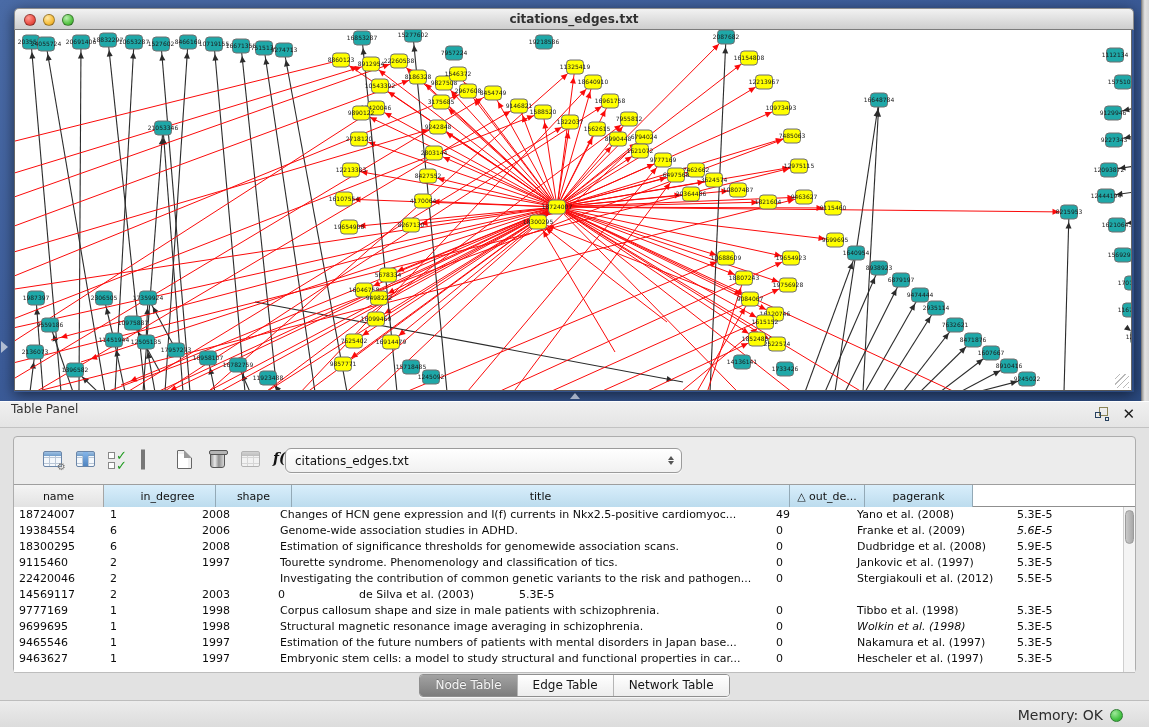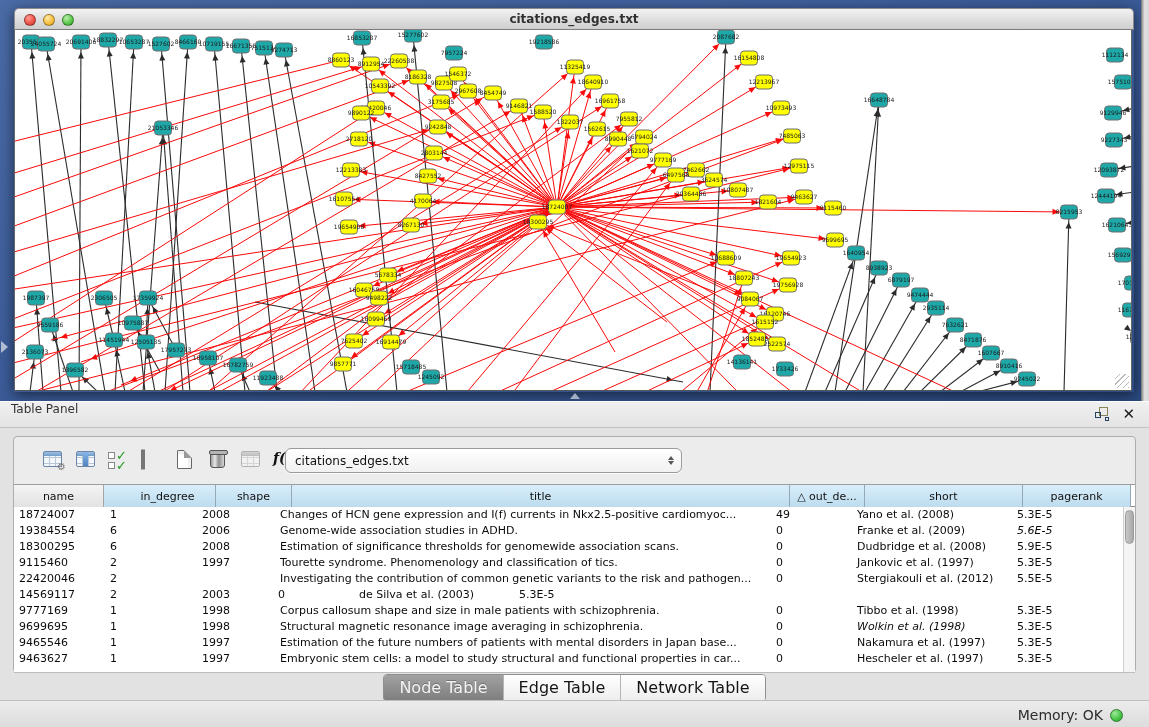--- a/index.html
+++ b/index.html
@@ -97,21 +97,21 @@
   .td.c0 { padding-left:5px; }
   .td.c3 { padding-left:8px; }
   .td.c5 { padding-left:12px; }
   .td.c6 { padding-left:14px; }
   .vscroll { position:absolute; right:0; top:22px; width:12px; height:166px; background:#f4f4f4; border-left:1px solid #cfcfcf; }
   .vthumb { position:absolute; left:1px; top:3px; width:9px; height:34px; background:linear-gradient(90deg,#c9c9c9,#a8a8a8); border-radius:5px; border:1px solid #9b9b9b; }
 
   
   .tabbar { position:absolute; left:0; top:246px; width:1149px; display:flex; justify-content:center; }
   .segctl { display:flex; border:1px solid #8f8f8f; border-radius:4px; overflow:hidden; background:#fff; box-shadow:0 1px 0 rgba(255,255,255,.7); }
-  .seg { font-size:16px; padding:3px 15px 4px; color:#151515; background:linear-gradient(#ffffff,#ededed); border-right:1px solid #b5b5b5; cursor:default; }
+  .seg { font-size:12px; padding:3px 15px 4px; color:#151515; background:linear-gradient(#ffffff,#ededed); border-right:1px solid #b5b5b5; cursor:default; }
   .seg:last-child { border-right:none; }
   .seg.active { background:linear-gradient(#a2a2a2,#7d7d7d); color:#f4f4f4; text-shadow:0 -1px 0 rgba(0,0,0,.25); }
 
   
   .statusbar { position:absolute; left:0; top:700px; width:1149px; height:27px;
     background:linear-gradient(#ececec,#dcdcdc); border-top:1px solid #bdbdbd; }
   .memory { position:absolute; right:26px; top:6px; display:flex; align-items:center; gap:7px; }
   .memory-label { font-size:14px; color:#2d2d2d; }
   .memory-dot { width:13px; height:13px; border-radius:50%; border:1px solid #2e7d32;
     background:radial-gradient(circle at 35% 30%, #9fe89a, #45c244 60%, #2f9e35); }
@@ -757,21 +757,20 @@
           </span>
       </div>
     </div>
     <div class="table-wrap">
       <div class="thead" id="thead">
           <div class="th first" style="width: 90px;">name</div>
           <div class="th" style="width: 112px; padding-left: 16px;">in_degree</div>
           <div class="th" style="width: 76px;">shape</div>
           <div class="th" style="width: 498px;">title</div>
           <div class="th" style="width: 75px;">△ out_de...</div>
-          <div class="th" style="width: 158px;">short</div>
           <div class="th" style="width: 108px;">pagerank</div>
         </div>
       <div class="tbody" id="tbody">
           <div class="tr">
             <div class="td c0" style="width: 90px;">18724007</div>
             <div class="td c1" style="width: 92px;">1</div>
             <div class="td c2" style="width: 76px;">2008</div>
             <div class="td c3" style="width: 498px;">Changes of HCN gene expression and I(f) currents in Nkx2.5-positive cardiomyoc...</div>
             <div class="td c4" style="width: 75px;">49</div>
             <div class="td c5" style="width: 158px;">Yano et al. (2008)</div>

